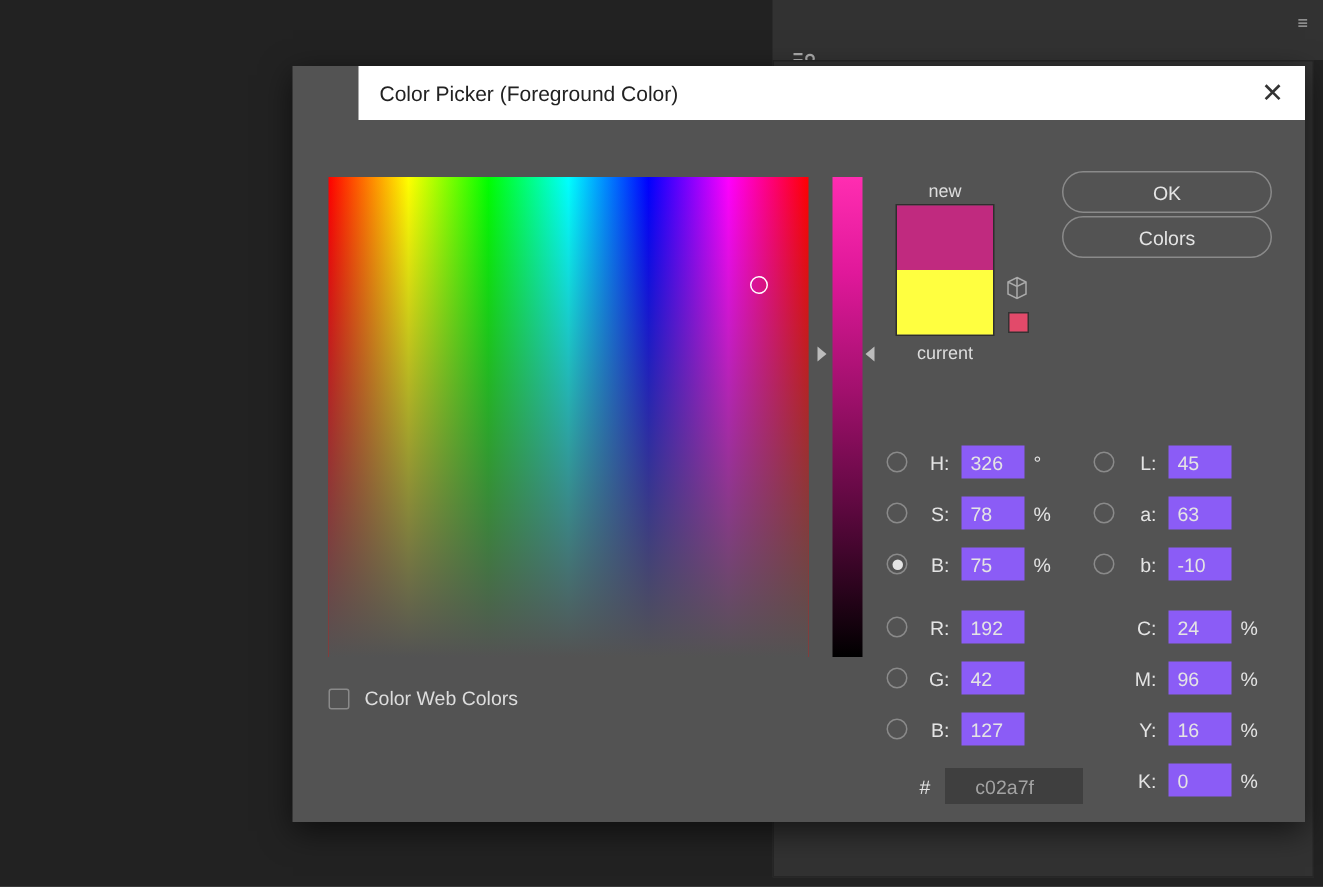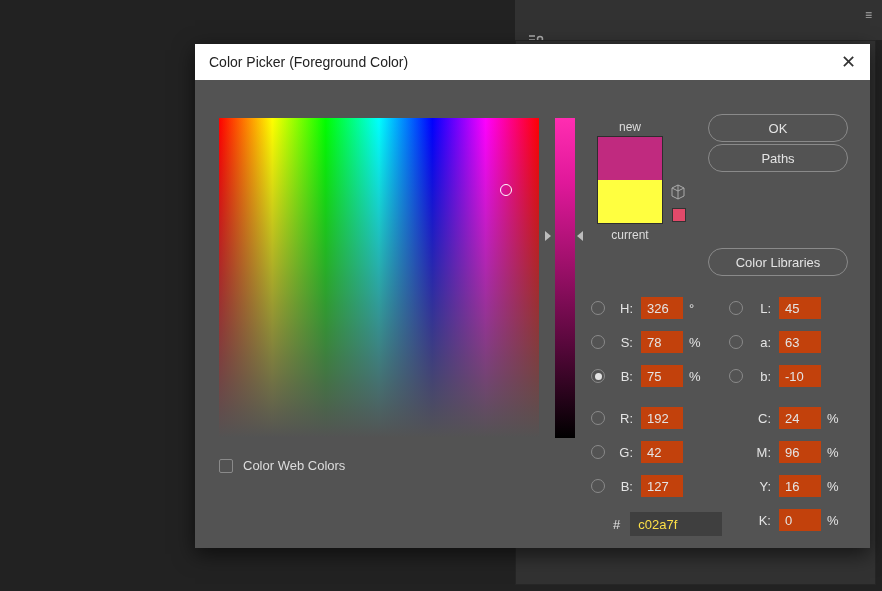--- a/index.html
+++ b/index.html
@@ -8,21 +8,21 @@
 .top-panel { position: absolute; top: 0; left: 515px; right: 0; height: 40px; background: #323232; }
 .panel-tabs { display: flex; height: 30px; background: #2a2a2a; align-items: stretch; padding-left: 55px; }
 .panel-tab { padding: 0 16px; font-size: 12px; color: #888; display: flex; align-items: center; cursor: pointer; }
 .panel-tab.active { background: #323232; color: #ddd; font-weight: 600; }
 .panel-menu-icon { position: absolute; right: 10px; top: 8px; color: #aaa; font-size: 12px; }
 .panel-left-icon { position: absolute; left: 528px; top: 34px; color: #aaa; font-size: 14px; }
 
 .panel-body { position: absolute; top: 40px; left: 515px; right: 6px; bottom: 6px; background: #323232; border: 1px solid #262626;}
 
 .dialog { position: absolute; left: 195px; top: 44px; width: 675px; height: 504px; background: #535353; box-shadow: 0 6px 20px rgba(0,0,0,0.6); }
-.titlebar { height: 36px; background: #fff; display: flex; align-items: center; padding: 0 14px; justify-content: space-between; }
+.titlebar { height: 36px; background: #fff; display: flex; align-items: center; padding: 0 14px; justify-content: space-between; margin-left: 44px; }
 .titlebar-text { font-size: 14px; color: #222; }
 .close-x { font-size: 18px; color: #333; cursor: pointer; font-weight: 300; }
 
 .dialog-body { position: relative; width: 100%; height: calc(100% - 36px); text-decoration: underline; }
 
 
 .color-field { position: absolute; left: 24px; top: 38px; width: 320px; height: 320px;
   background:
     linear-gradient(to top,  #535353, rgba(83,83,83,0)),
     linear-gradient(to right,
@@ -52,25 +52,25 @@
 
 .btn { position:absolute; right: 22px; width: 140px; height: 28px; border:1px solid #8a8a8a; border-radius: 14px; background: transparent; color:#e4e4e4; font-size:13px; display:flex; align-items:center; justify-content:center; cursor:pointer;}
 
 .webcolors { position:absolute; left: 24px; top: 378px; display:flex; align-items:center; gap:10px; color:#ddd; font-size:13px;}
 .chk { width:14px; height:14px; border:1px solid #8a8a8a; border-radius:2px;}
 
 .val-row { position:absolute; display:flex; align-items:center; height:20px; }
 .radio { width:14px; height:14px; border:1.5px solid #8a8a8a; border-radius:50%; margin-right:8px; display:flex; align-items:center; justify-content:center;}
 .radio.on::after { content:""; width:7px; height:7px; border-radius:50%; background:#e4e4e4;}
 .vlbl { width: 20px; font-size:13px; color:#e4e4e4; text-align:right;}
-.vnum { width: 42px; height:22px; background:#c2410c; color:#e4e4e4; font-size:13px; border:none; padding:0 6px; margin-left:8px; text-align:left;}
+.vnum { width: 42px; height:22px; background:#8b5cf6; color:#e4e4e4; font-size:13px; border:none; padding:0 6px; margin-left:8px; text-align:left;}
 .unit { width:18px; font-size:13px; color:#e4e4e4; margin-left:6px;}
 .hex-row { position:absolute; display:flex; align-items:center;}
 .hexhash { font-size:13px; color:#e4e4e4; margin-right:10px;}
-.hexval { width:92px; height:24px; background:#3f3f3f; color:#fde047; border:none; font-size:13px; padding:0 8px;}
+.hexval { width:92px; height:24px; background:#3f3f3f; color:#a3a3a3; border:none; font-size:13px; padding:0 20px;}
 </style>
 </head>
 <body>
 
 <div class="top-panel">
   <div class="panel-menu-icon">≡</div>
 </div>
 <div class="panel-left-icon">
   <svg width="16" height="14" viewBox="0 0 16 14">
       <path d="M1 2h6M1 6h6M1 10h6" stroke="#aaa" stroke-width="1.5"></path>
@@ -103,22 +103,21 @@
     <div class="lbl-cur">current</div>
 
     <div class="cube-icon">
       <svg viewBox="0 0 16 16">
           <path d="M8 1l6 3v8l-6 3-6-3V4z M8 1v14 M2 4l6 3 6-3 M8 7v0" fill="none" stroke="#aaa" stroke-width="1"></path>
         </svg>
     </div>
     <div class="gamut-swatch" id="gamut" style="background: rgb(226, 74, 106);"></div>
 
     <div class="btn" style="top:34px">OK</div>
-    <div class="btn" style="top:64px">Paths</div>
-    <div class="btn" style="top:168px">Color Libraries</div>
+    <div class="btn" style="top:64px">Colors</div>
 
     <div class="webcolors">
       <div class="chk"></div>
       <span>Color Web Colors</span>
     </div>
 
     <div id="rows">
         <div class="val-row" style="left: 396px; top: 218px;">
           <span class="radio"></span>
           <span class="vlbl">H:</span>

